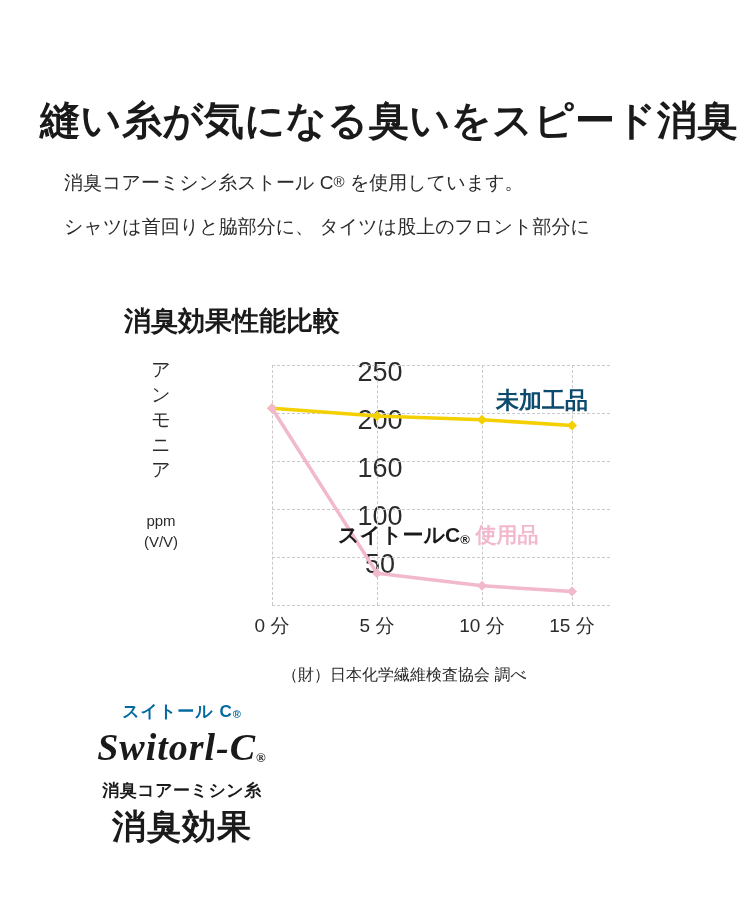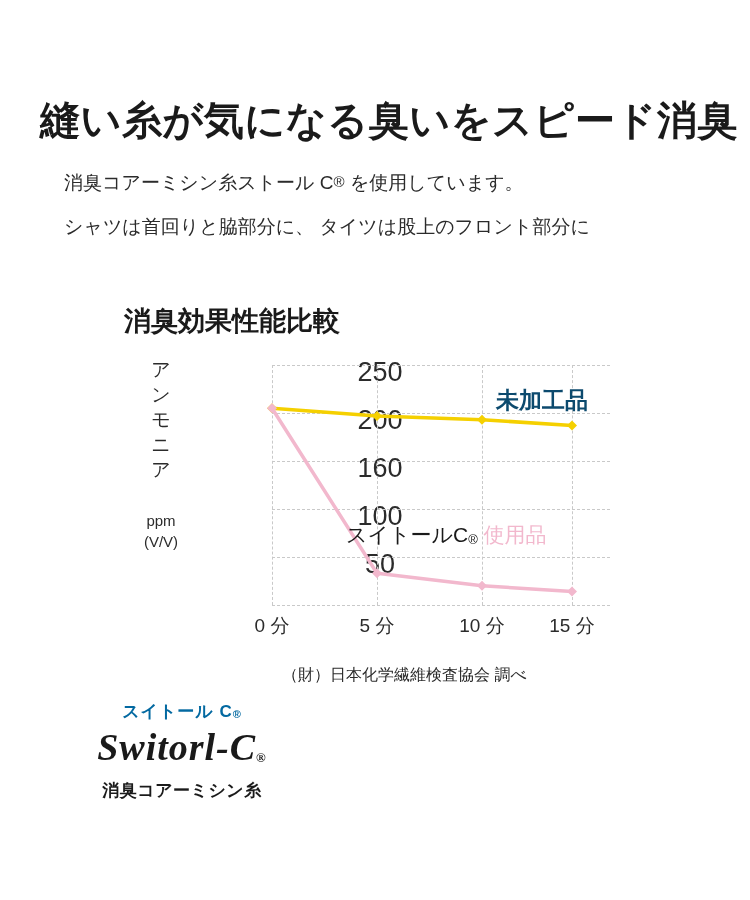--- a/index.html
+++ b/index.html
@@ -131,24 +131,24 @@
     position: absolute;
     left: 496px;
     top: 90px;
     font-size: 23px;
     font-weight: bold;
     color: #0c4a6e;
     white-space: nowrap;
   }
   .legend-treated {
     position: absolute;
-    left: 346px;
+    left: 338px;
     top: 226px;
     font-size: 21px;
-    font-weight: normal;
+    font-weight: bold;
     color: #1a1a1a;
     white-space: nowrap;
   }
   .legend-treated .sup {
     font-size: 13px;
     vertical-align: -2px;
   }
   .legend-treated .use {
     color: #f2b8cd;
   }
@@ -280,15 +280,16 @@
   </div>
 
   <div class="brand">
     <div class="brand-kana">
       <span>スイトール C</span><span class="sup">®</span>
     </div>
     <div class="brand-logo">
       <span>Switorl-C</span><span class="sup">®</span>
     </div>
     <div class="brand-sub">消臭コアーミシン糸</div>
+    <div class="brand-effect">消臭効果</div>
   </div>
 
 </div>
 
 </body></html>

